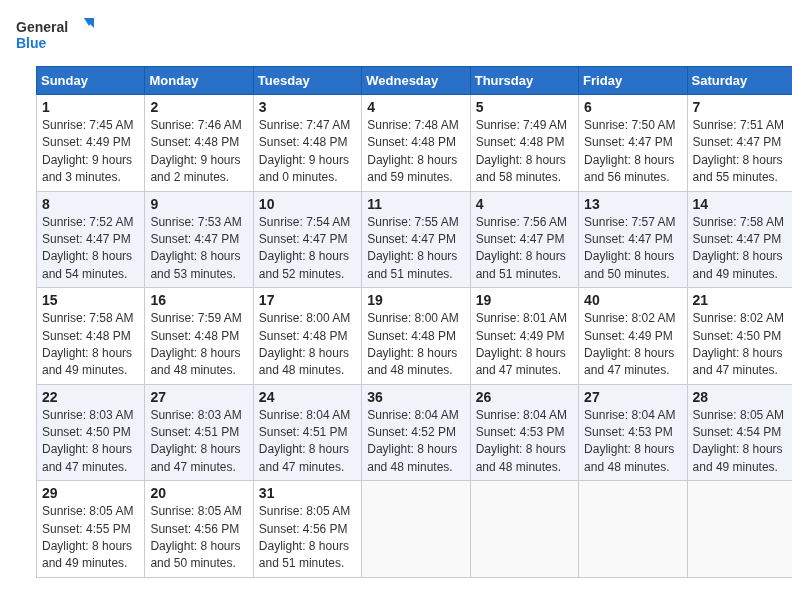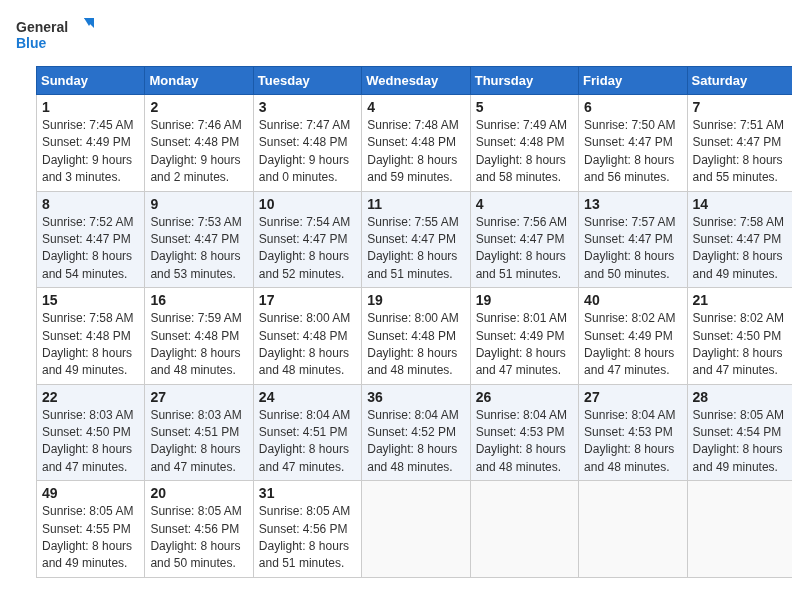--- a/index.html
+++ b/index.html
@@ -221,21 +221,21 @@
           <span class="day-num">27</span>
         <div class="day-info">Sunrise: 8:04 AM<br>Sunset: 4:53 PM<br>Daylight: 8 hours<br>and 48 minutes.</div>
         </td>
         <td>
           <span class="day-num">28</span>
         <div class="day-info">Sunrise: 8:05 AM<br>Sunset: 4:54 PM<br>Daylight: 8 hours<br>and 49 minutes.</div>
         </td>
       </tr>
       <tr>
         <td>
-          <span class="day-num">49</span>
+          <span class="day-num">29</span>
         <div class="day-info">Sunrise: 8:05 AM<br>Sunset: 4:55 PM<br>Daylight: 8 hours<br>and 49 minutes.</div>
         </td>
         <td>
           <span class="day-num">20</span>
         <div class="day-info">Sunrise: 8:05 AM<br>Sunset: 4:56 PM<br>Daylight: 8 hours<br>and 50 minutes.</div>
         </td>
         <td>
           <span class="day-num">31</span>
         <div class="day-info">Sunrise: 8:05 AM<br>Sunset: 4:56 PM<br>Daylight: 8 hours<br>and 51 minutes.</div>
         </td>

